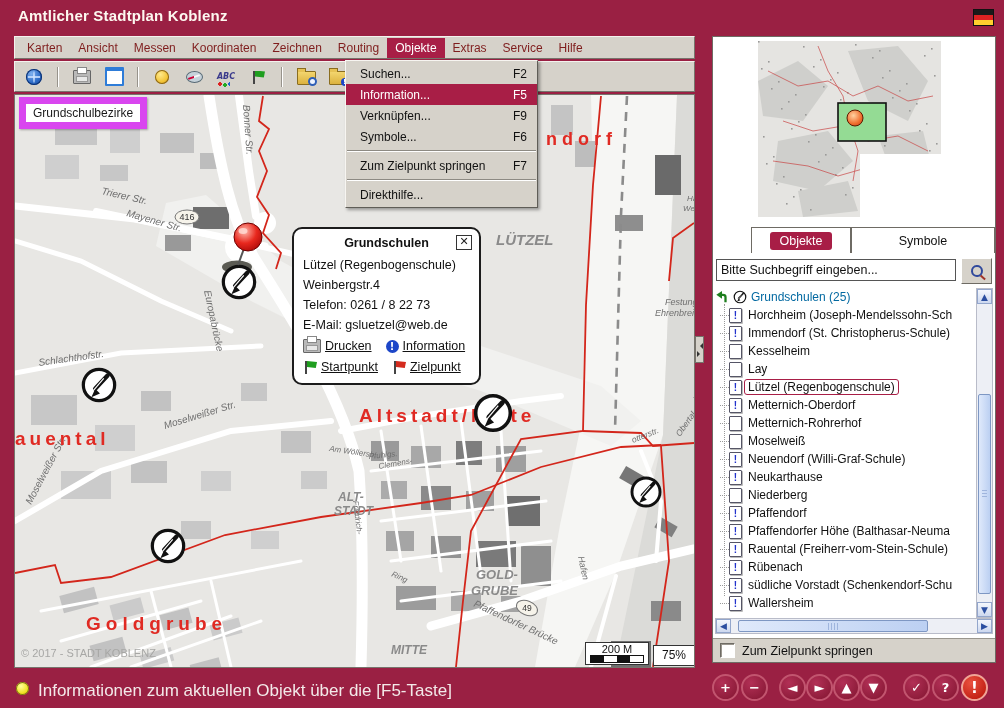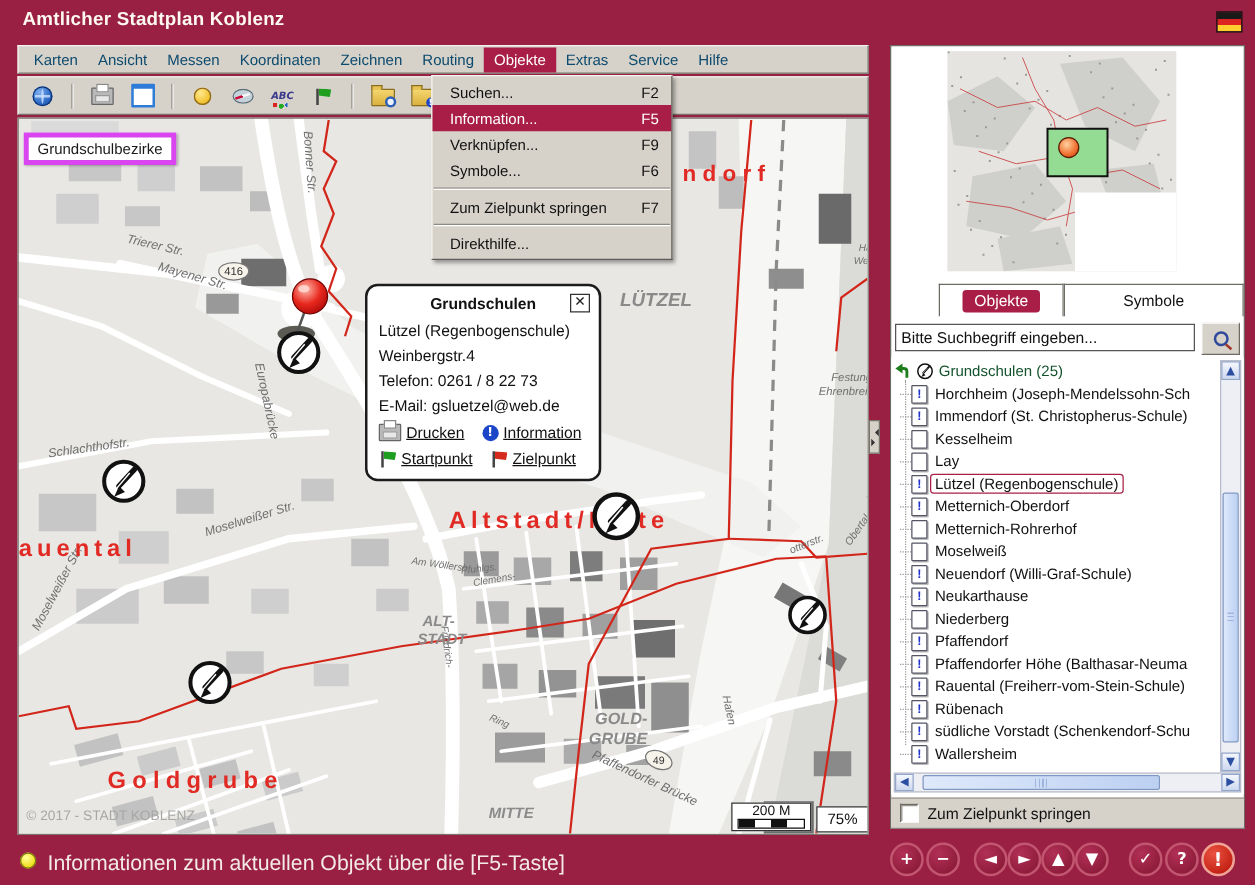--- a/index.html
+++ b/index.html
@@ -9,21 +9,21 @@
 
   
   #titlebar{left:0;top:0;width:1004px;height:33px;}
   #title-text{left:18px;top:7px;color:#fdf8f0;font-size:15px;font-weight:bold;letter-spacing:.2px;}
   #flag{left:973px;top:9px;width:19px;height:15px;border:1px solid #111;
         background:linear-gradient(#1a1a1a 0 33%,#d22 33% 66%,#ffce2e 66% 100%);}
 
   
   .chrome{background:#D6D2CA;border:1px solid;border-color:#f4f2ee #77746c #77746c #f4f2ee;box-sizing:border-box;}
   #menubar{left:14px;top:36px;width:681px;height:23px;display:flex;align-items:center;padding-left:4px;}
-  .menu-item{font-size:12px;color:#0c4a6e;padding:3px 8px;cursor:default;}
+  .menu-item{font-size:12px;color:#7f1d1d;padding:3px 8px;cursor:default;}
   .menu-item.active{background:#A81E46;color:#fff;}
   #toolbar{left:14px;top:61px;width:681px;height:31px;display:flex;align-items:center;padding-left:8px;gap:10px;}
   .tb-sep{width:1px;height:20px;background:#97938b;border-right:1px solid #fff;margin:0 2px;}
   .tb-btn{width:22px;height:22px;display:flex;align-items:center;justify-content:center;}
 
   
   .i-globe{width:16px;height:16px;border-radius:50%;background:radial-gradient(circle at 35% 30%,#7fb1ef,#2e6cc8 55%,#14408f);box-shadow:inset 0 0 0 1px #0c3070;position:relative;}
   .i-globe:before{content:"";position:absolute;left:2px;top:7px;width:12px;height:2px;background:#cfe2ff;opacity:.8;}
   .i-globe:after{content:"";position:absolute;left:7px;top:2px;width:2px;height:12px;background:#cfe2ff;opacity:.8;border-radius:50%;}
   .i-printer{width:16px;height:12px;position:relative;background:#b9b9b9;border:1px solid #666;border-radius:1px;}
@@ -51,21 +51,21 @@
   
   #objmenu{left:345px;top:60px;width:191px;background:#D6D2CA;border:1px solid;border-color:#f7f5f1 #5f5d57 #5f5d57 #f7f5f1;box-shadow:2px 2px 3px rgba(0,0,0,.35);padding:2px 0;z-index:40;}
   .mrow{display:flex;justify-content:space-between;align-items:center;height:21px;padding:0 10px 0 14px;font-size:12px;color:#111;}
   .mrow.hl{background:#A81E46;color:#fff;gap:8px;}
   .msep{height:0;border-top:1px solid #8d8a83;border-bottom:1px solid #fff;margin:3px 1px;}
   .mkey{font-size:12px;}
 
   
   #map{left:14px;top:94px;width:681px;height:574px;background:#E8E7E4;border:1px solid #77746c;box-sizing:border-box;overflow:hidden;}
   #map svg{display:block;}
-  #layerbtn{left:4px;top:11px;background:#fff;border:4px solid #d946ef;padding:2px 7px;font-size:12px;color:#1a1a1a;box-shadow:1px 1px 2px rgba(0,0,0,.3);}
+  #layerbtn{left:4px;top:2px;background:#fff;border:7px solid #d946ef;padding:2px 7px;font-size:12px;color:#1a1a1a;box-shadow:1px 1px 2px rgba(0,0,0,.3);}
   .maplabel-red{fill:#E02A23;font-weight:bold;}
   .maplabel-gray{fill:#8a8a8a;font-style:italic;font-weight:bold;}
   .street{fill:#6f6f6f;}
   #copyright{left:6px;top:552px;font-size:11px;color:#a7a7a5;}
   #scalebox{left:570px;top:547px;width:62px;height:21px;background:#fff;border:1px solid #333;font-size:11px;color:#111;text-align:center;line-height:12px;}
   #scalebar{margin:0 auto;width:52px;height:6px;border:1px solid #111;background:repeating-linear-gradient(90deg,#111 0 13px,#fff 13px 26px);}
   #zoombox{left:638px;top:550px;width:40px;height:19px;background:#fff;border:1px solid #333;font-size:12px;color:#111;text-align:center;line-height:19px;}
   #collapse-handle{left:695px;top:336px;width:9px;height:27px;background:#D6D2CA;border:1px solid #77746c;box-sizing:border-box;}
   #collapse-handle:before{content:"";position:absolute;left:1px;top:6px;border:3px solid transparent;border-right-color:#333;}
   #collapse-handle:after{content:"";position:absolute;left:1px;top:14px;border:3px solid transparent;border-left-color:#333;}
@@ -96,21 +96,21 @@
 
   
   #tree{left:0;top:249px;width:282px;height:350px;background:#fff;}
   #tree-rows{position:absolute;left:2px;top:2px;width:258px;height:330px;overflow:hidden;}
   #guide{position:absolute;left:9px;top:16px;bottom:22px;border-left:1px dotted #999;}
   .trow{position:relative;display:flex;align-items:center;height:18px;font-size:12px;color:#111;white-space:nowrap;}
   .trow .stub{width:9px;margin-left:5px;border-top:1px dotted #999;}
   .doc{width:11px;height:13px;background:#fff;border:1px solid #556;border-radius:1px;margin-right:6px;position:relative;flex:none;box-shadow:1px 1px 0 #bbb;}
   .doc.alert:after{content:"!";position:absolute;left:0;top:0;width:11px;text-align:center;font:bold 10px/13px "Liberation Sans";color:#2233cc;}
   .tlabel.selected{border:1px solid #A81E46;border-radius:3px;padding:0 3px;margin-left:-4px;}
-  .thead{display:flex;align-items:center;height:18px;font-size:12px;color:#14532d;gap:4px;}
+  .thead{display:flex;align-items:center;height:18px;font-size:12px;color:#0369a1;gap:4px;}
 
   
   .sb-track{background:#edeff5;border:1px solid #b9bcc9;box-sizing:border-box;}
   #vsb{position:absolute;right:2px;top:2px;width:17px;height:330px;}
   #hsb{position:absolute;left:2px;bottom:2px;width:278px;height:16px;}
   .sb-btn{position:absolute;background:linear-gradient(#f4f7fd,#cdd8ef);border:1px solid #93a6cc;box-sizing:border-box;display:flex;align-items:center;justify-content:center;color:#2b4ea0;font:9px "DejaVu Sans";}
   .sb-thumb{position:absolute;background:linear-gradient(90deg,#dfe9fb,#bcd0f2);border:1px solid #7e97c3;border-radius:2px;box-sizing:border-box;}
   .grip{position:absolute;left:3px;right:3px;top:50%;height:7px;margin-top:-4px;background:repeating-linear-gradient(#9fb5dd 0 1px,transparent 1px 3px);}
 
   #cbrow{left:0;top:601px;width:282px;height:24px;background:#D6D2CA;border-top:1px solid #9a968e;display:flex;align-items:center;gap:7px;padding-left:7px;box-sizing:border-box;font-size:12.5px;color:#111;}

